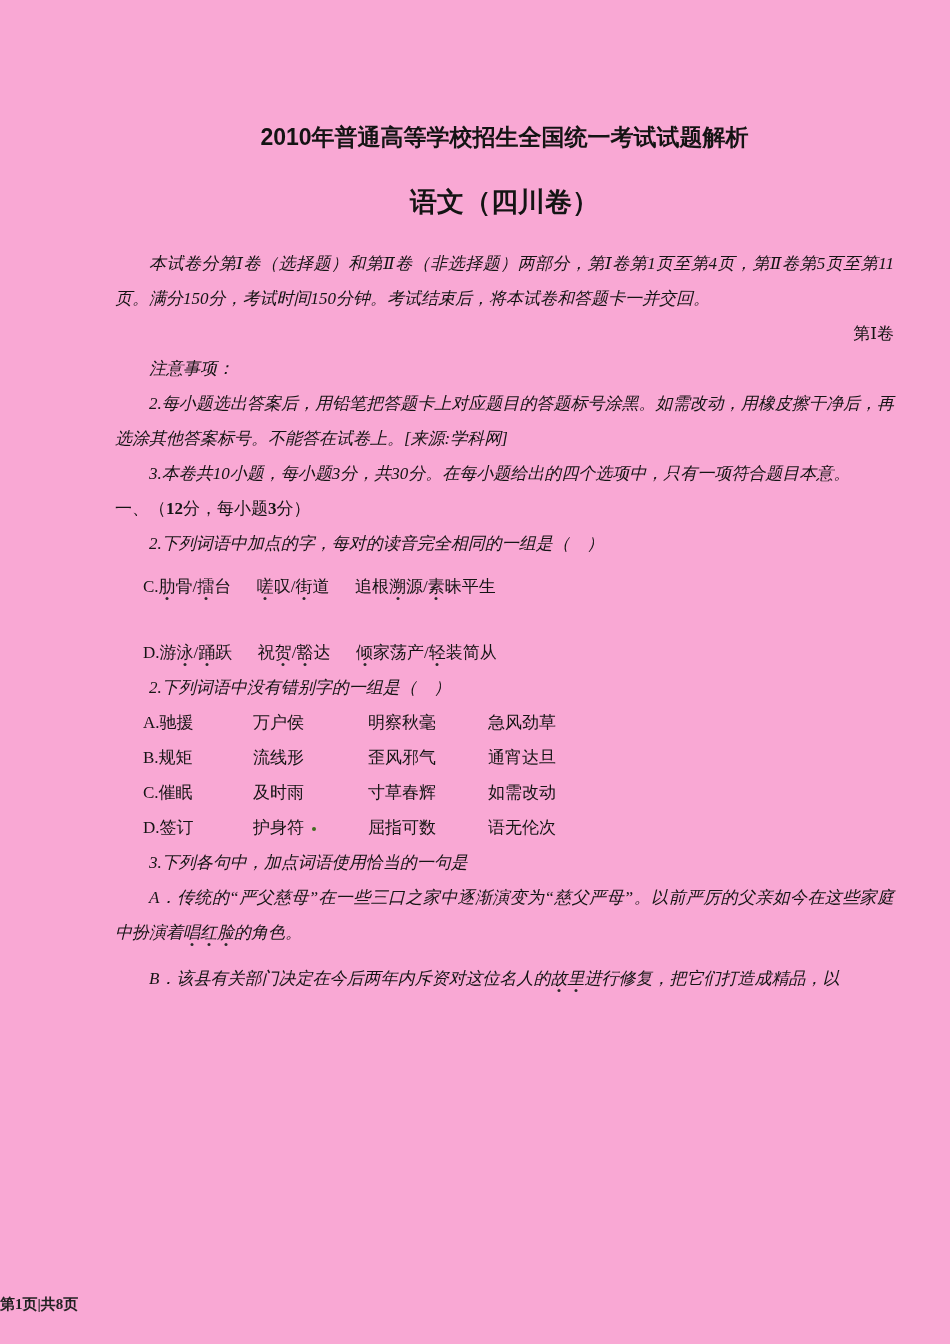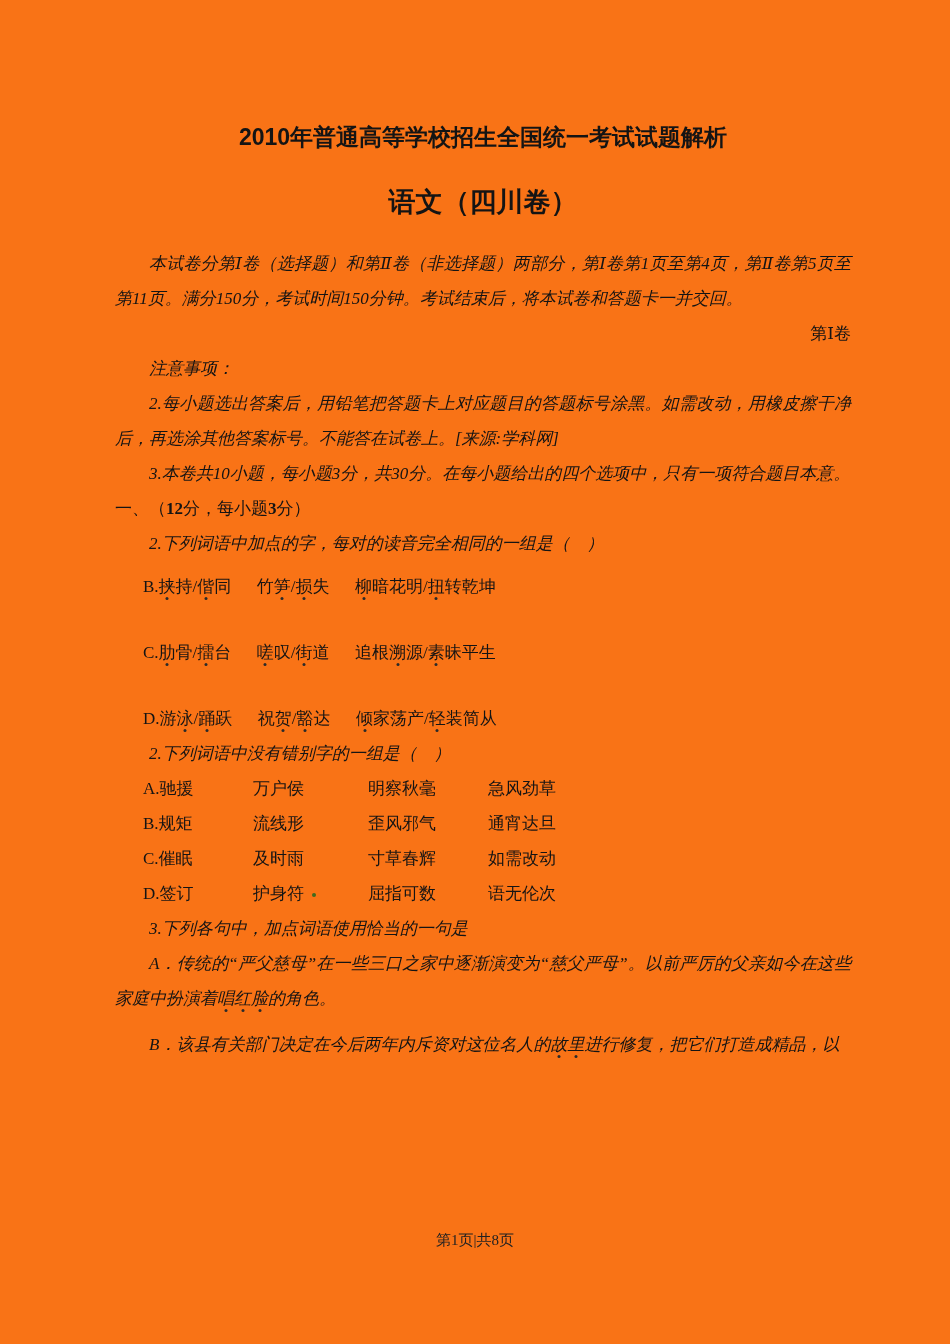--- a/index.html
+++ b/index.html
@@ -1,26 +1,26 @@
 <!DOCTYPE html>
 <html lang="zh" style="--text: #141414; --green: #3f6b1e; --marker: #857c2f;"><head>
 <meta charset="utf-8">
 <style>
   * { margin:0; padding:0; box-sizing:border-box; }
   html,body { background:#e8e8e8; }
   .page {
     position:relative;
     width:950px; height:1344px;
     margin:0 auto;
-    background:#f97316;
+    background:#f9a8d4;
     color:var(--text,#141414);
     font-family:"Liberation Serif","DejaVu Serif",serif;
     font-size:17px;
     line-height:35px;
-    padding:122px 99px 0 115px;
+    padding:122px 56px 0 115px;
     overflow:hidden;
   }
   .doc-title {
     font-size:23px; font-weight:bold; text-align:center;
     line-height:30px; margin-bottom:38px;
     font-family:"Liberation Sans","DejaVu Sans",sans-serif;
   }
   .doc-subtitle {
     font-size:27px; font-weight:bold; text-align:center;
     line-height:28px; margin-bottom:28px;
@@ -48,23 +48,24 @@
     display:inline-block; width:5px; height:5px;
     background:var(--marker,#857c2f);
     margin-right:3px; transform:translateY(1px);
   }
   .green-dot {
     display:inline-block; width:4px; height:4px; border-radius:50%;
     background:var(--green,#3f6b1e);
     margin-left:8px; transform:translateY(-2px);
   }
   .page-footer {
-    position:absolute; left:0; right:0; top:1228px;
-    text-align:center; font-size:15px; line-height:24px;
+    position:absolute; left:0; right:0; top:1292px;
+    text-align:left; font-size:15px; line-height:24px;
     color:#222;
+    font-weight:bold;
   }
 </style>
 </head>
 <body>
 
 <div class="page">
 
   <div class="doc-title">2010年普通高等学校招生全国统一考试试题解析</div>
   <div class="doc-subtitle">语文（四川卷）</div>
 
@@ -74,21 +75,20 @@
 
   <p class="ind">注意事项：</p>
   <p class="ind">2.每小题选出答案后，用铅笔把答题卡上对应题目的答题标号涂黑。如需改动，用橡皮擦干净后，再选涂其他答案标号。不能答在试卷上。[来源:学科网]</p>
   <p class="ind">3.本卷共10小题，每小题3分，共30分。在每小题给出的四个选项中，只有一项符合题目本意。</p>
 
   <p><span>一、（</span><span class="bold">12</span><span>分，每小题</span><span class="bold">3</span><span>分）</span></p>
 
   <p class="ind">2.下列词语中加点的字，每对的读音完全相同的一组是（    ）</p>
 
   <div class="q1-opts">
-    <div class="opt-row q1-opt"><span><span>B.</span><span class="em">挟</span><span>持/</span><span class="em">偕</span><span>同</span><span>      </span><span>竹</span><span class="em">笋</span><span>/</span><span class="em">损</span><span>失</span><span>      </span><span class="em">柳</span><span>暗花明/</span><span class="em">扭</span><span>转乾坤</span></span></div>
     <div class="opt-row q1-opt"><span><span>C.</span><span class="em">肋</span><span>骨/</span><span class="em">擂</span><span>台</span><span>      </span><span class="em">嗟</span><span>叹/</span><span class="em">街</span><span>道</span><span>      </span><span>追根</span><span class="em">溯</span><span>源/</span><span class="em">素</span><span>昧平生</span></span></div>
     <div class="opt-row"><span><span>D.</span><span>游</span><span class="em">泳</span><span>/</span><span class="em">踊</span><span>跃</span><span>      </span><span>祝</span><span class="em">贺</span><span>/</span><span class="em">豁</span><span>达</span><span>      </span><span class="em">倾</span><span>家荡产/</span><span class="em">轻</span><span>装简从</span></span></div>
   </div>
 
   <p class="ind">2.下列词语中没有错别字的一组是（    ）</p>
 
   <div class="q2-table">
     <div class="q2-row">
       <span>A.驰援</span>
       <span>万户侯</span>

